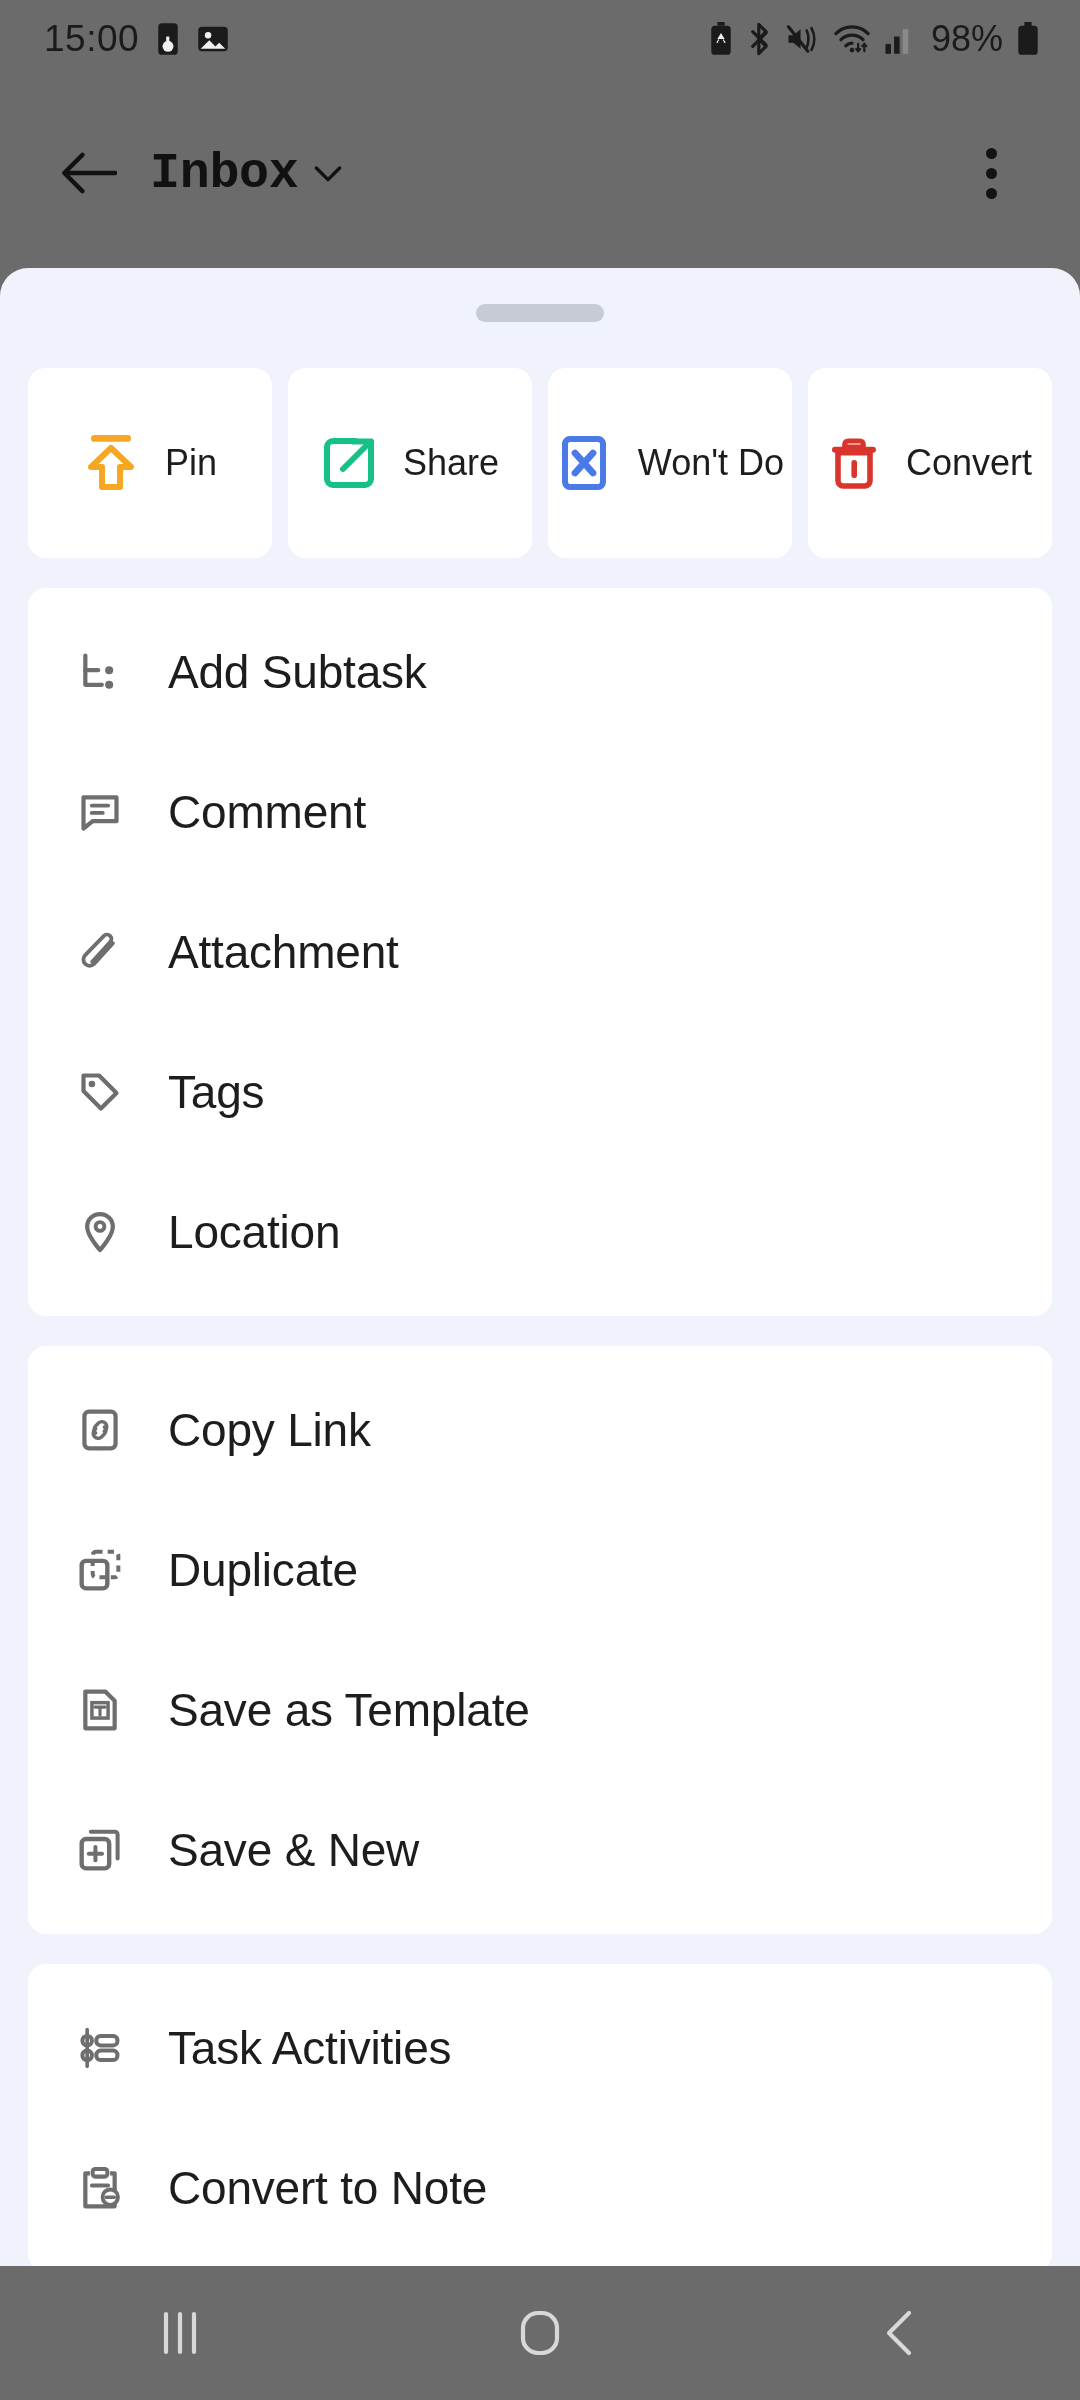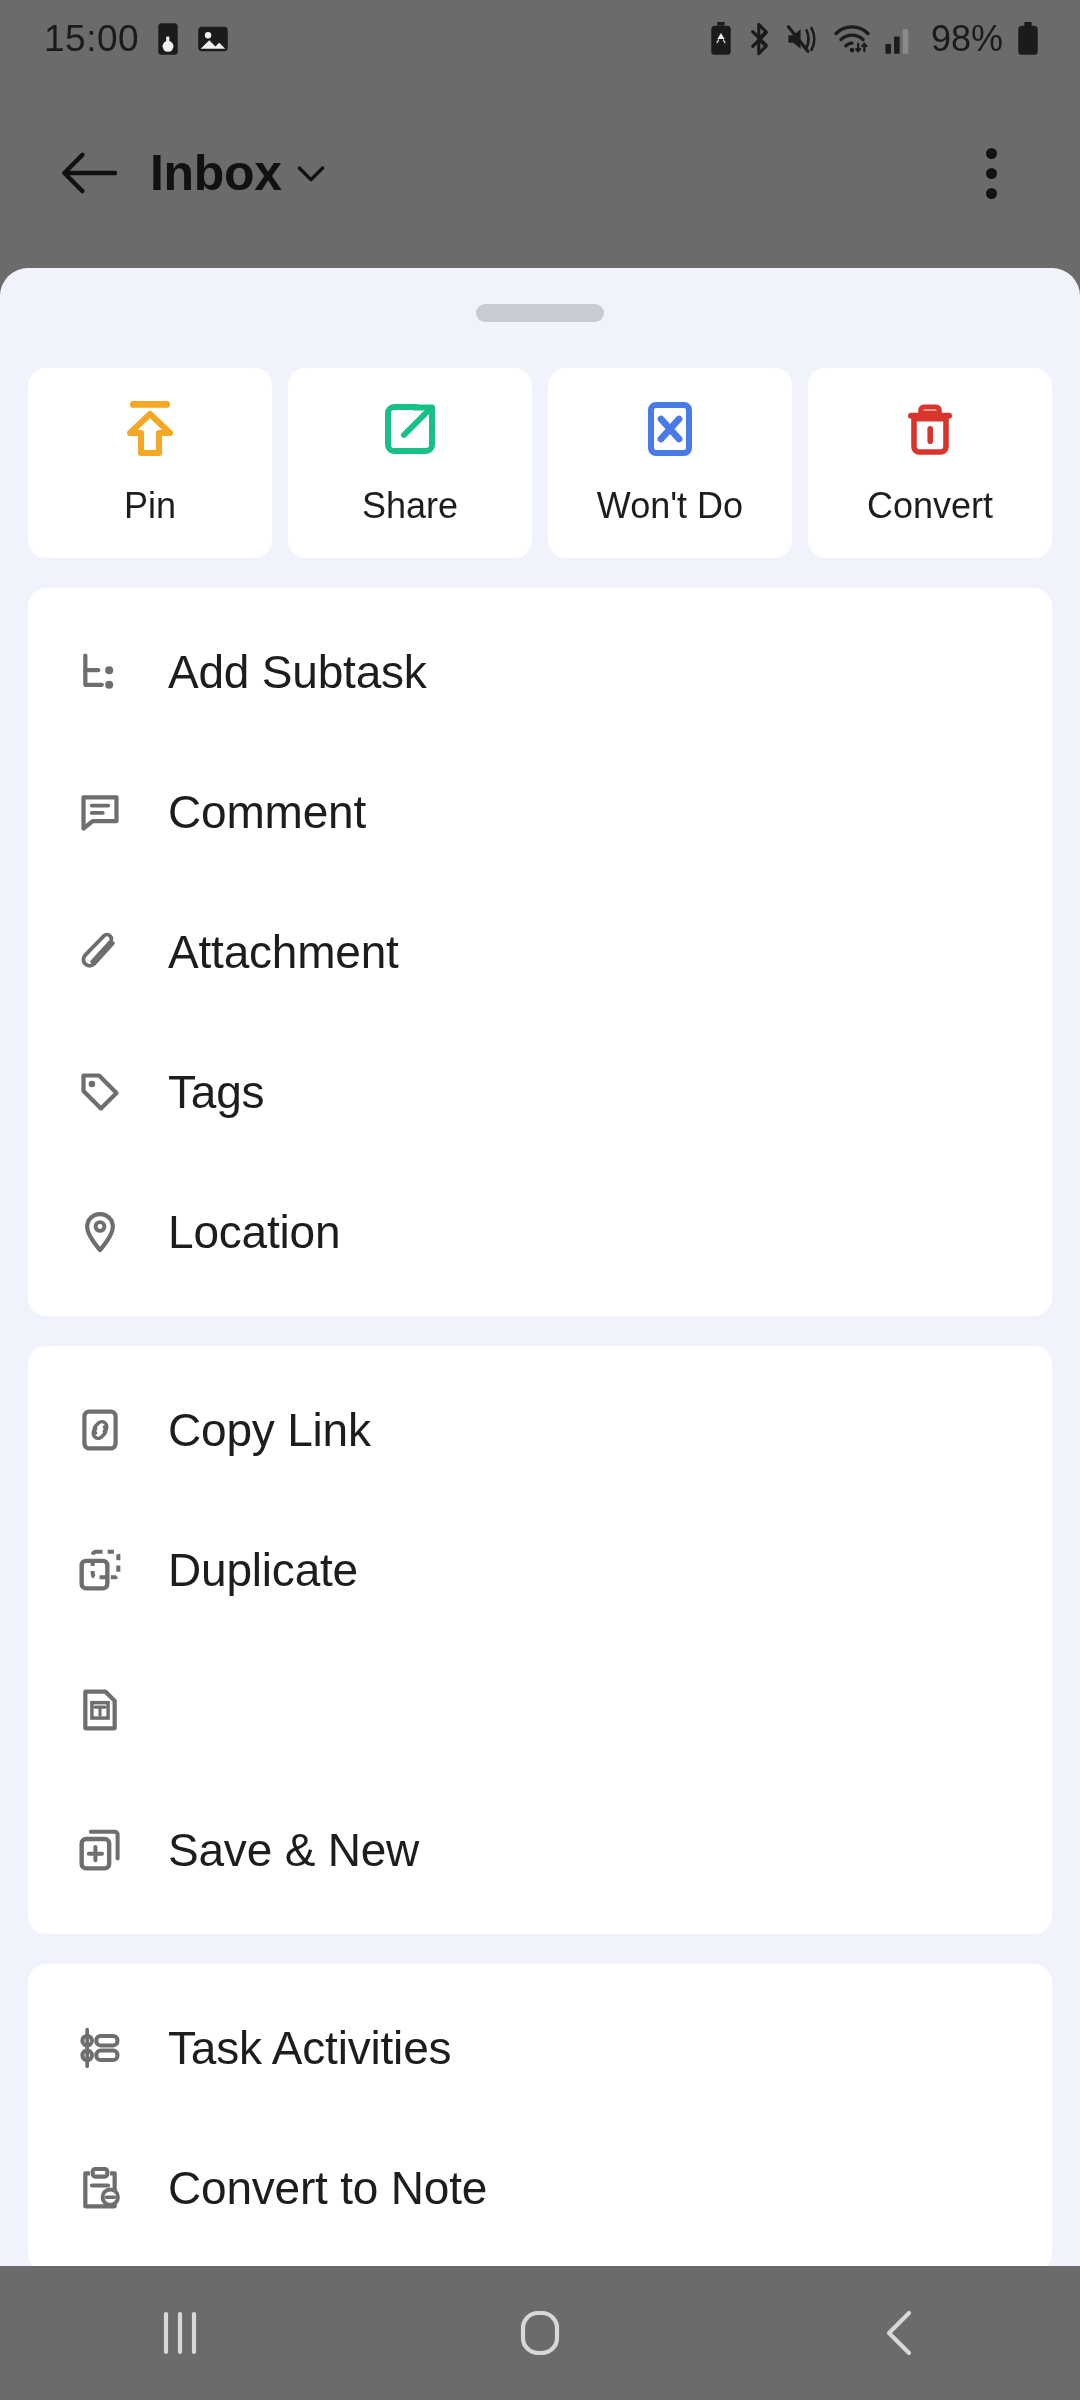--- a/index.html
+++ b/index.html
@@ -19,21 +19,21 @@
   }
   .sb-left { display:flex; align-items:center; gap:14px; }
   .sb-clock { font-size:37px; letter-spacing:.5px; color:#1b1b1b; }
   .sb-right { display:flex; align-items:center; gap:13px; }
   .sb-pct { font-size:36px; color:#1b1b1b; margin-left:4px; }
   .sb-ico { display:block; }
 
   
   .appbar {
     position:absolute; top:78px; left:0; width:1080px; height:190px;
-    display:flex; align-items:center; padding:0 46px;
+    display:flex; align-items:center; padding:0 46px;font-family:Liberation Mono, monospace;
   }
   .appbar-back { width:86px; height:86px; display:flex; align-items:center; justify-content:center; }
   .appbar-titlewrap { display:flex; align-items:center; gap:14px; margin-left:18px; }
   .appbar-title { font-size:50px; font-weight:bold; color:#111; letter-spacing:-.3px; }
   .appbar-spacer { flex:1; }
   .appbar-more { width:86px; height:86px; display:flex; align-items:center; justify-content:center; }
   .dot3 { display:flex; flex-direction:column; gap:9px; align-items:center; }
   .dot3 i { width:11px; height:11px; border-radius:50%; background:#131313; display:block; }
 
   
@@ -45,21 +45,21 @@
   }
   .grabber {
     width:128px; height:18px; border-radius:9px; background:#c7cbd4;
     margin:36px auto 0;
   }
 
   
   .quickrow { display:flex; gap:16px; padding:46px 28px 0; }
   .qa {
     flex:1; height:190px; background:#fff; border-radius:18px;
-    display:flex; flex-direction:column; align-items:center; justify-content:center; gap:26px;
+    display:flex; flex-direction:row; align-items:center; justify-content:center; gap:26px;
   }
   .qa-ico { height:60px; display:flex; align-items:center; justify-content:center; }
   .qa-label { font-size:36px; color:#1d1d1d; }
 
   
   .group { margin:30px 28px 0; background:#fff; border-radius:18px; padding:14px 0; }
   .row { display:flex; align-items:center; height:140px; padding:0 44px; }
   .row-ico { width:56px; min-width:56px; display:flex; align-items:center; justify-content:center; }
   .row-label { font-size:46px; color:#1d1d1d; margin-left:40px; letter-spacing:-.2px; }
 
@@ -278,20 +278,21 @@
       </div>
 
       <div class="row">
         <span class="row-ico">
           <svg width="44" height="44" viewBox="0 0 24 24">
             <path d="M4 2h11l5 5v15H4z" fill="none" stroke="#6e6e6e" stroke-width="2.3" stroke-linejoin="round"></path>
             <rect x="7.6" y="8" width="8.8" height="8.4" fill="none" stroke="#6e6e6e" stroke-width="1.9"></rect>
             <path d="M9.2 10.4h5.6M12 10.4v4.4" stroke="#6e6e6e" stroke-width="1.7" stroke-linecap="round"></path>
           </svg>
         </span>
+        <span class="row-label">Save as Template</span>
       </div>
 
       <div class="row">
         <span class="row-ico">
           <svg width="44" height="44" viewBox="0 0 24 24">
             <path d="M7 2h13a1.6 1.6 0 0 1 1.6 1.6v13" fill="none" stroke="#6e6e6e" stroke-width="2.2" stroke-linecap="round"></path>
             <rect x="2" y="6" width="15" height="16" rx="2.4" fill="none" stroke="#6e6e6e" stroke-width="2.4"></rect>
             <path d="M9.5 10.4v7.2M5.9 14h7.2" stroke="#6e6e6e" stroke-width="2.2" stroke-linecap="round"></path>
           </svg>
         </span>

